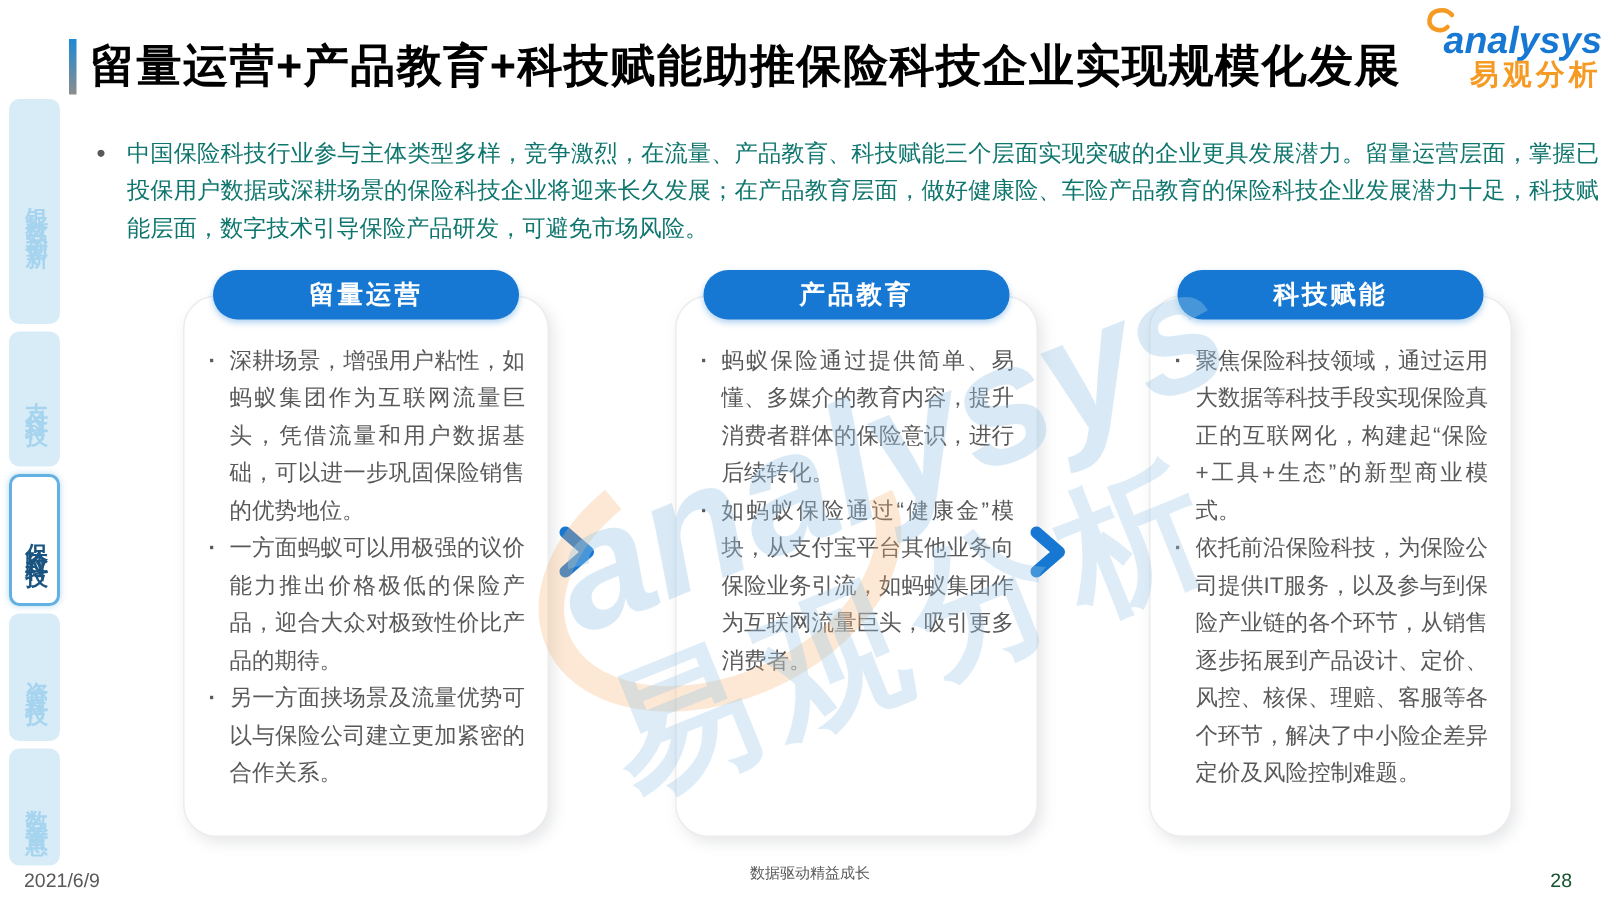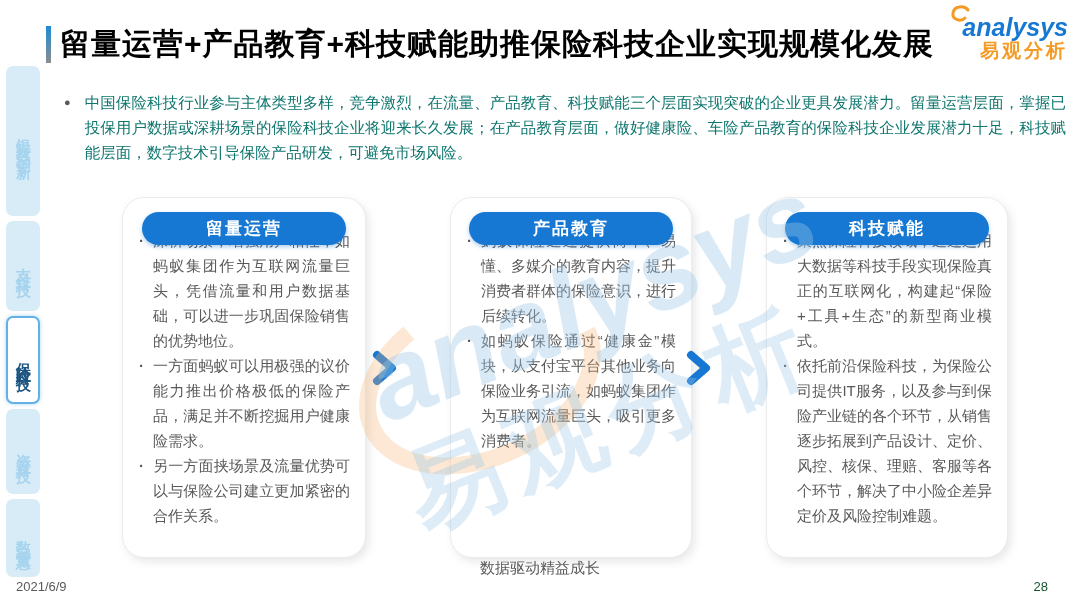--- a/index.html
+++ b/index.html
@@ -33,21 +33,21 @@
   .h150{height:150px}.h90{height:90px}.h88{height:88px}.h85{height:85px}.h78{height:78px}
 
   
   .column { position:absolute; top:180px; z-index:2; }
   .col-1 { left:122px; width:244px; }
   .col-2 { left:450px; width:242px; }
   .col-3 { left:766px; width:242px; }
   .pill { position:absolute; top:0; left:50%; transform:translateX(-50%); width:204px; height:33px;
     background:#1678d2; border-radius:17px; color:#ffffff; font-size:17px; font-weight:700;
     display:flex; align-items:center; justify-content:center; letter-spacing:2px; z-index:2;
-    box-shadow:0 2px 4px rgba(22,120,210,.35);margin-top:32px; }
+    box-shadow:0 2px 4px rgba(22,120,210,.35); }
   .card { margin-top:17px; height:361px; background:#ffffff; border:1px solid #ececec; border-radius:22px;
     box-shadow:3px 4px 9px rgba(120,130,140,.18); padding:30px 15px 8px 15px; overflow:hidden; }
   .card ul { list-style:none; }
   .card li { position:relative; padding-left:15px; font-size:15px; line-height:25px; color:#595959; text-align:justify; }
   .card li::before { content:"·"; position:absolute; left:1px; top:0; font-weight:700; color:#595959; }
 
   
   .arrow { position:absolute; top:350px; z-index:3; }
   .arrow-1 { left:372px; } .arrow-2 { left:686px; }
 
@@ -55,21 +55,21 @@
   .watermark { position:absolute; inset:0; z-index:6; pointer-events:none; overflow:hidden; }
   .wm-en { position:absolute; left:355px; top:235px; font-size:112px; font-weight:700; font-style:italic;
     color:rgba(156,199,231,.38); transform:rotate(-22deg); white-space:nowrap; }
   .wm-cn { position:absolute; left:395px; top:355px; font-size:96px; font-weight:700;
     color:rgba(156,199,231,.34); transform:rotate(-22deg); letter-spacing:12px; white-space:nowrap; }
   .wm-swirl { position:absolute; left:330px; top:265px; }
 
   
   .footer { position:absolute; left:0; bottom:14px; width:100%; z-index:3; }
   .footer-date { position:absolute; left:16px; bottom:0; font-size:13px; color:#595959; }
-  .footer-slogan { position:absolute; left:0; right:0; bottom:16px; text-align:center; font-size:15px; color:#595959; }
+  .footer-slogan { position:absolute; left:0; right:0; bottom:5px; text-align:center; font-size:10px; color:#595959; }
   .footer-page { position:absolute; right:32px; bottom:0; font-size:13px; color:#14532d;text-align:center; }
 </style>
 </head>
 <body>
 
 <div class="title-bar"></div>
 <div class="page-title">留量运营+产品教育+科技赋能助推保险科技企业实现规模化发展</div>
 
 <div class="logo">
   <div style="position:relative; display:inline-block;">
@@ -96,21 +96,21 @@
   <div class="side-tab h88 active">保险科技</div>
   <div class="side-tab h85">资管科技</div>
   <div class="side-tab h78">数字普惠</div>
 </div>
 
 <div class="column col-1">
   <div class="pill">留量运营</div>
   <div class="card">
     <ul>
       <li>深耕场景，增强用户粘性，如蚂蚁集团作为互联网流量巨头，凭借流量和用户数据基础，可以进一步巩固保险销售的优势地位。</li>
-      <li>一方面蚂蚁可以用极强的议价能力推出价格极低的保险产品，满足并不断挖掘用户健康险需求。</li>
+      <li>一方面蚂蚁可以用极强的议价能力推出价格极低的保险产品，迎合大众对极致性价比产品的期待。</li>
       <li>另一方面挟场景及流量优势可以与保险公司建立更加紧密的合作关系。</li>
     </ul>
   </div>
 </div>
 
 <div class="arrow arrow-1">
   <svg width="26" height="36" viewBox="0 0 26 36">
     <polyline points="5,5 20,18 5,31" fill="none" stroke="#1678d2" stroke-width="8" stroke-linecap="round" stroke-linejoin="round"></polyline>
   </svg>
 </div>

